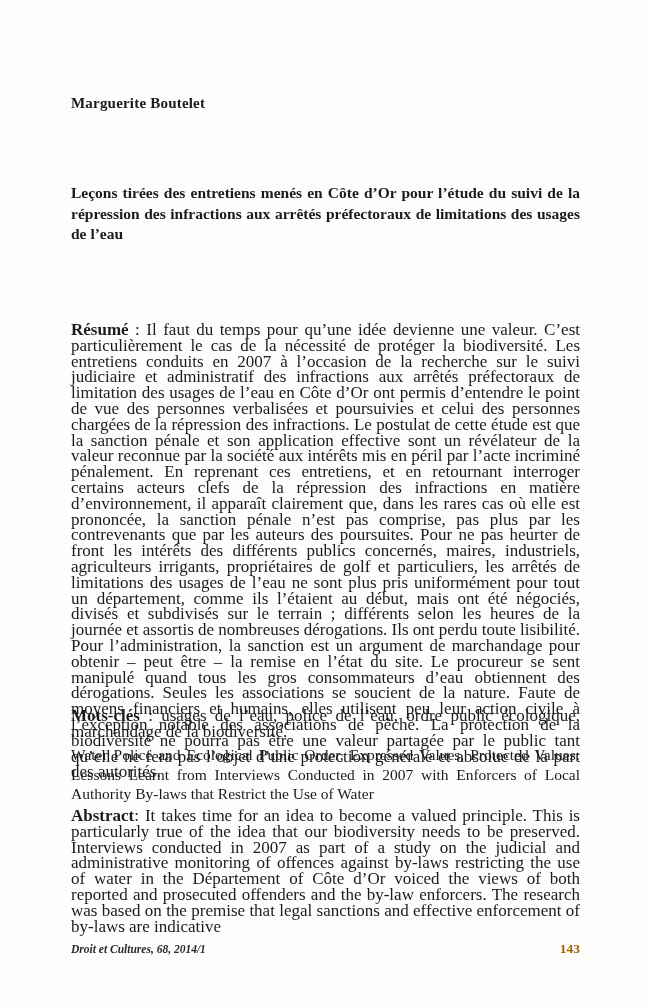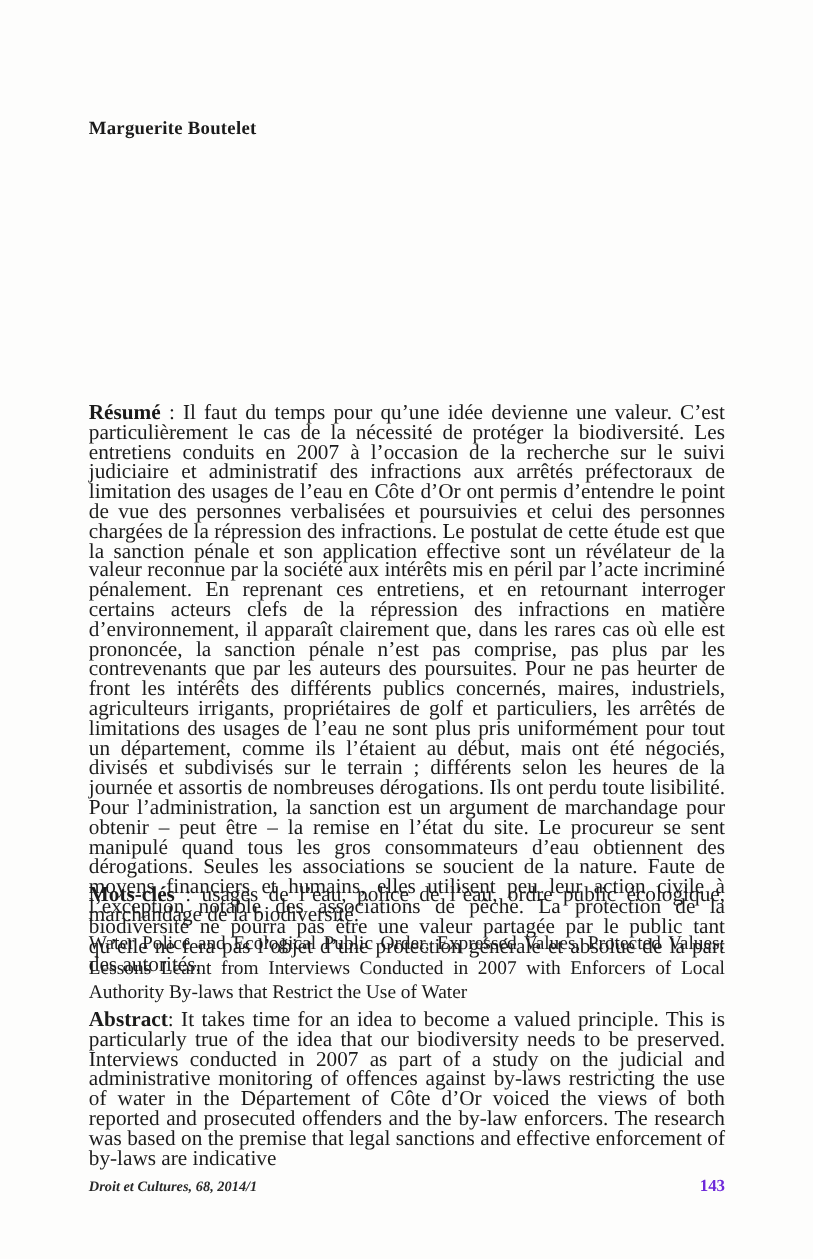--- a/index.html
+++ b/index.html
@@ -75,33 +75,34 @@
     align-items: baseline;
     font-weight: bold;
   }
   .footer-journal {
     font-style: italic;
     font-size: 11.5px;
     color: #2a2a2a;
   }
   .footer-page {
     font-size: 13.5px;
-    color: #6d28d9;
+    color: #a16207;
     text-align: right;
   }
 </style>
 </head>
 <body>
 
 <div class="page">
   <div class="content">
 
     <div class="author">Marguerite Boutelet</div>
 
     <div class="title-block">
+      <h2 class="subtitle-fr">Leçons tirées des entretiens menés en Côte d’Or pour l’étude du suivi de la répression des infractions aux arrêtés préfectoraux de limitations des usages de l’eau</h2>
     </div>
 
     <p class="body-par resume"><span class="bold-label">Résumé</span><span> : </span><span>Il faut du temps pour qu’une idée devienne une valeur. C’est particulièrement le cas de la nécessité de protéger la biodiversité. Les entretiens conduits en 2007 à l’occasion de la recherche sur le suivi judiciaire et administratif des infractions aux arrêtés préfectoraux de limitation des usages de l’eau en Côte d’Or ont permis d’entendre le point de vue des personnes verbalisées et poursuivies et celui des personnes chargées de la répression des infractions. Le postulat de cette étude est que la sanction pénale et son application effective sont un révélateur de la valeur reconnue par la société aux intérêts mis en péril par l’acte incriminé pénalement. En reprenant ces entretiens, et en retournant interroger certains acteurs clefs de la répression des infractions en matière d’environnement,  il apparaît clairement que, dans les rares cas où elle est prononcée, la sanction pénale n’est pas comprise, pas plus par les contrevenants que par les auteurs des poursuites. Pour ne pas heurter de front les intérêts des différents publics concernés, maires, industriels, agriculteurs irrigants, propriétaires de golf et particuliers, les arrêtés de limitations des usages de l’eau ne sont plus pris uniformément pour tout un département, comme ils l’étaient au début, mais ont été négociés, divisés et subdivisés sur le terrain ; différents selon les heures de la journée et assortis de nombreuses dérogations. Ils ont perdu toute lisibilité. Pour l’administration, la sanction est un argument de marchandage pour obtenir – peut être – la remise en l’état du site. Le procureur se sent manipulé quand tous les gros consommateurs d’eau obtiennent des dérogations. Seules les associations se soucient de la nature. Faute de moyens financiers et humains, elles utilisent peu leur action civile à l’exception notable des associations de pêche. La protection de la biodiversité ne pourra pas être une valeur partagée par le public tant qu’elle ne fera pas l’objet d’une protection générale et absolue de la part des autorités.</span></p>
 
     <p class="body-par keywords"><span class="bold-label">Mots-clés</span><span> : </span><span>usages de l’eau, police de l’eau, ordre public écologique, marchandage de la biodiversité.</span></p>
 
     <h2 class="title-en">Water Police and Ecological Public Order, Expressed Values, Protected Values: Lessons Learnt from Interviews Conducted in 2007 with Enforcers of Local Authority By-laws that Restrict the Use of Water</h2>
 
     <p class="body-par abstract"><span class="bold-label">Abstract</span><span>: </span><span>It takes time for an idea to become a valued principle. This is particularly true of the idea that our biodiversity needs to be preserved. Interviews conducted in 2007 as part of a study on the judicial and administrative monitoring of offences against by-laws restricting the use of water in the Département of Côte d’Or voiced the views of both reported and prosecuted offenders and the by-law enforcers. The research was based on the premise that legal sanctions and effective enforcement of by-laws are indicative</span></p>
 

